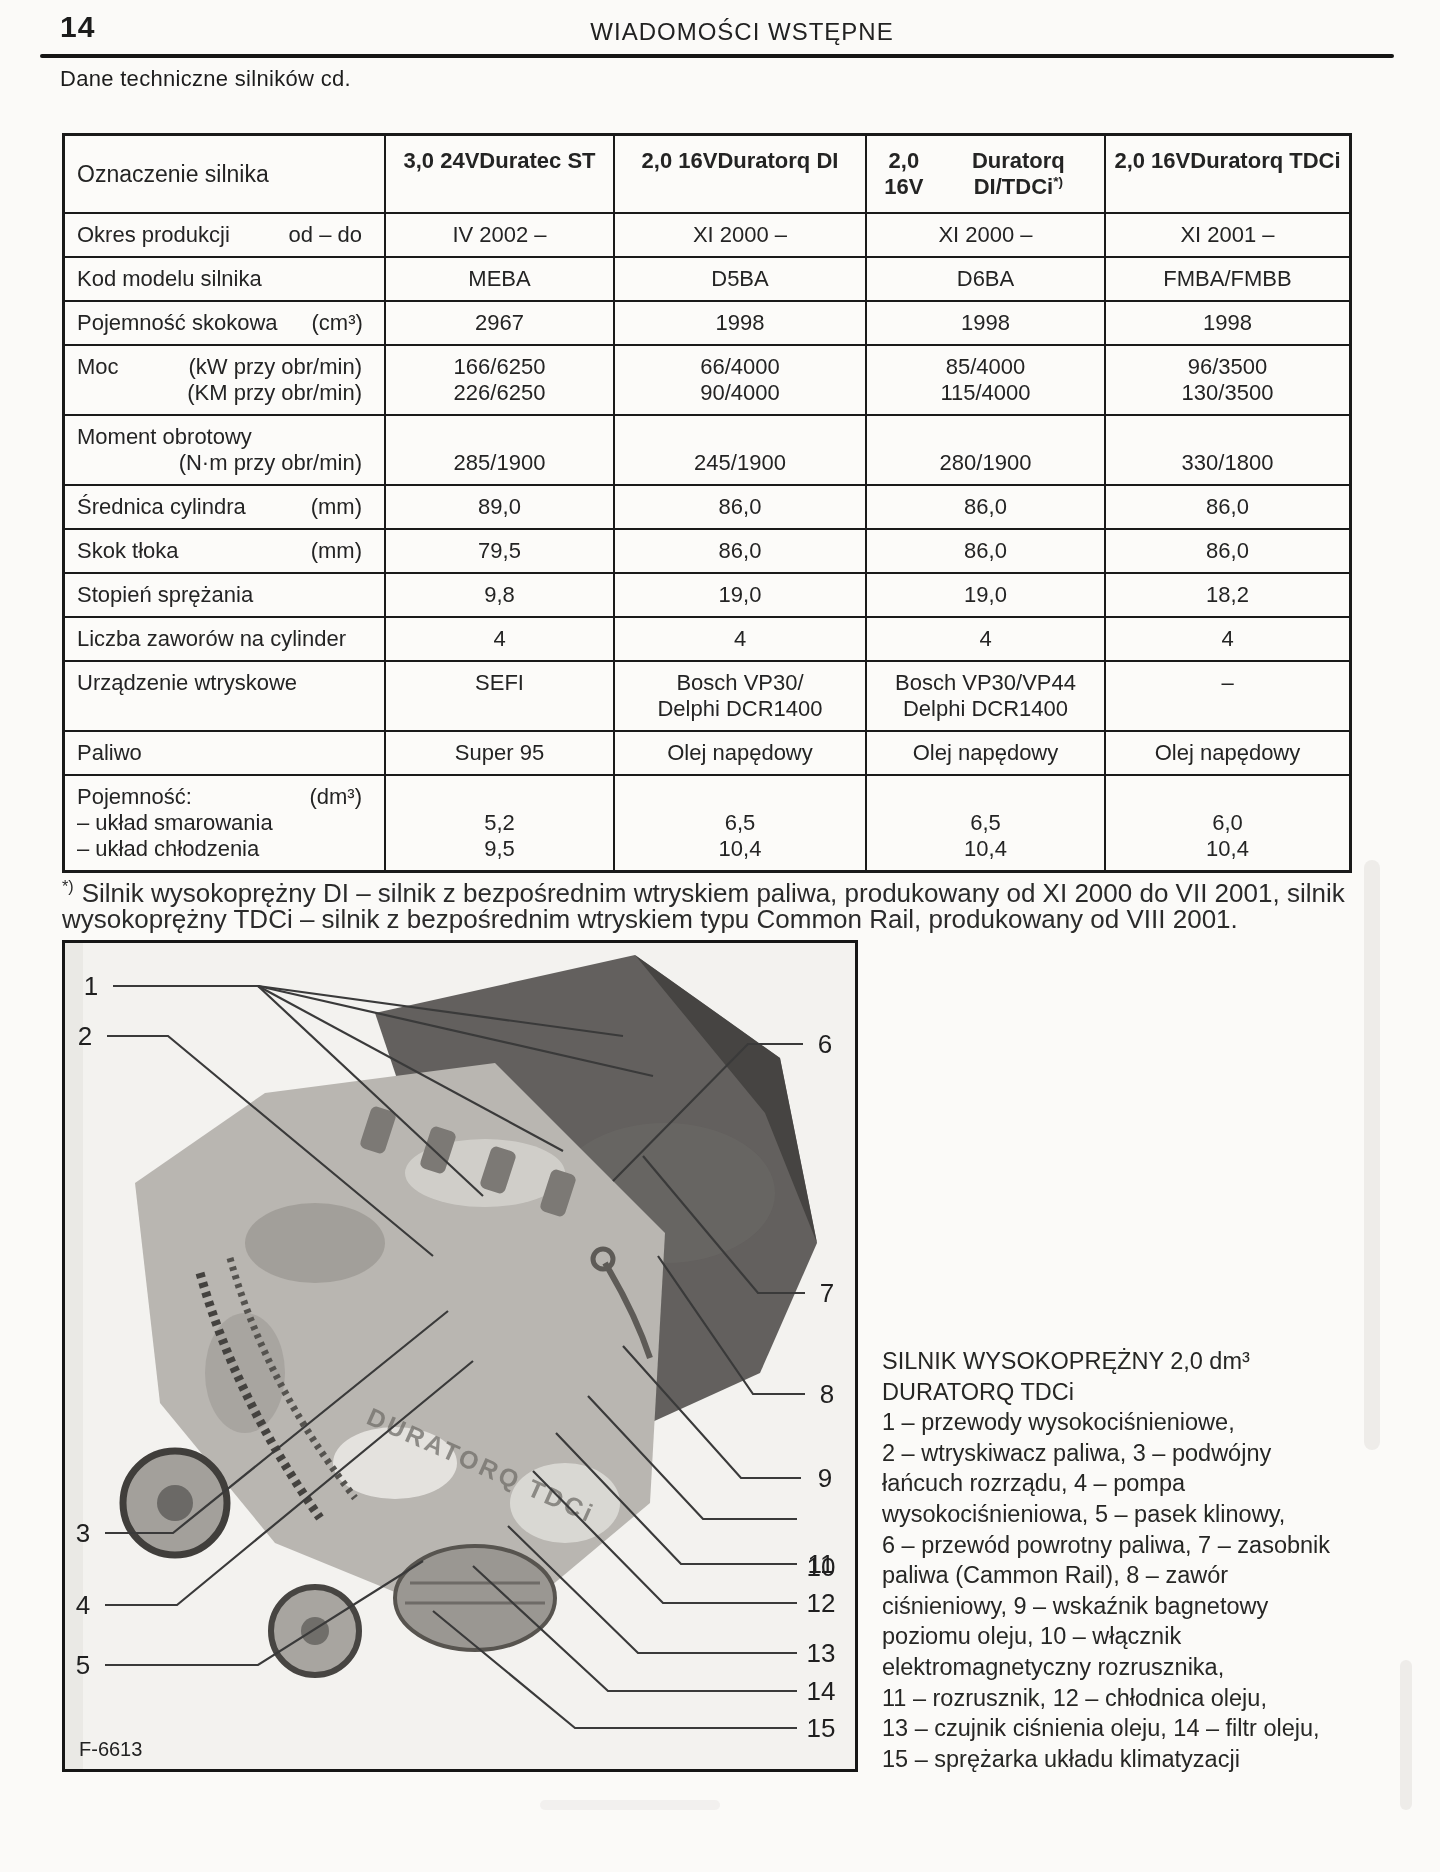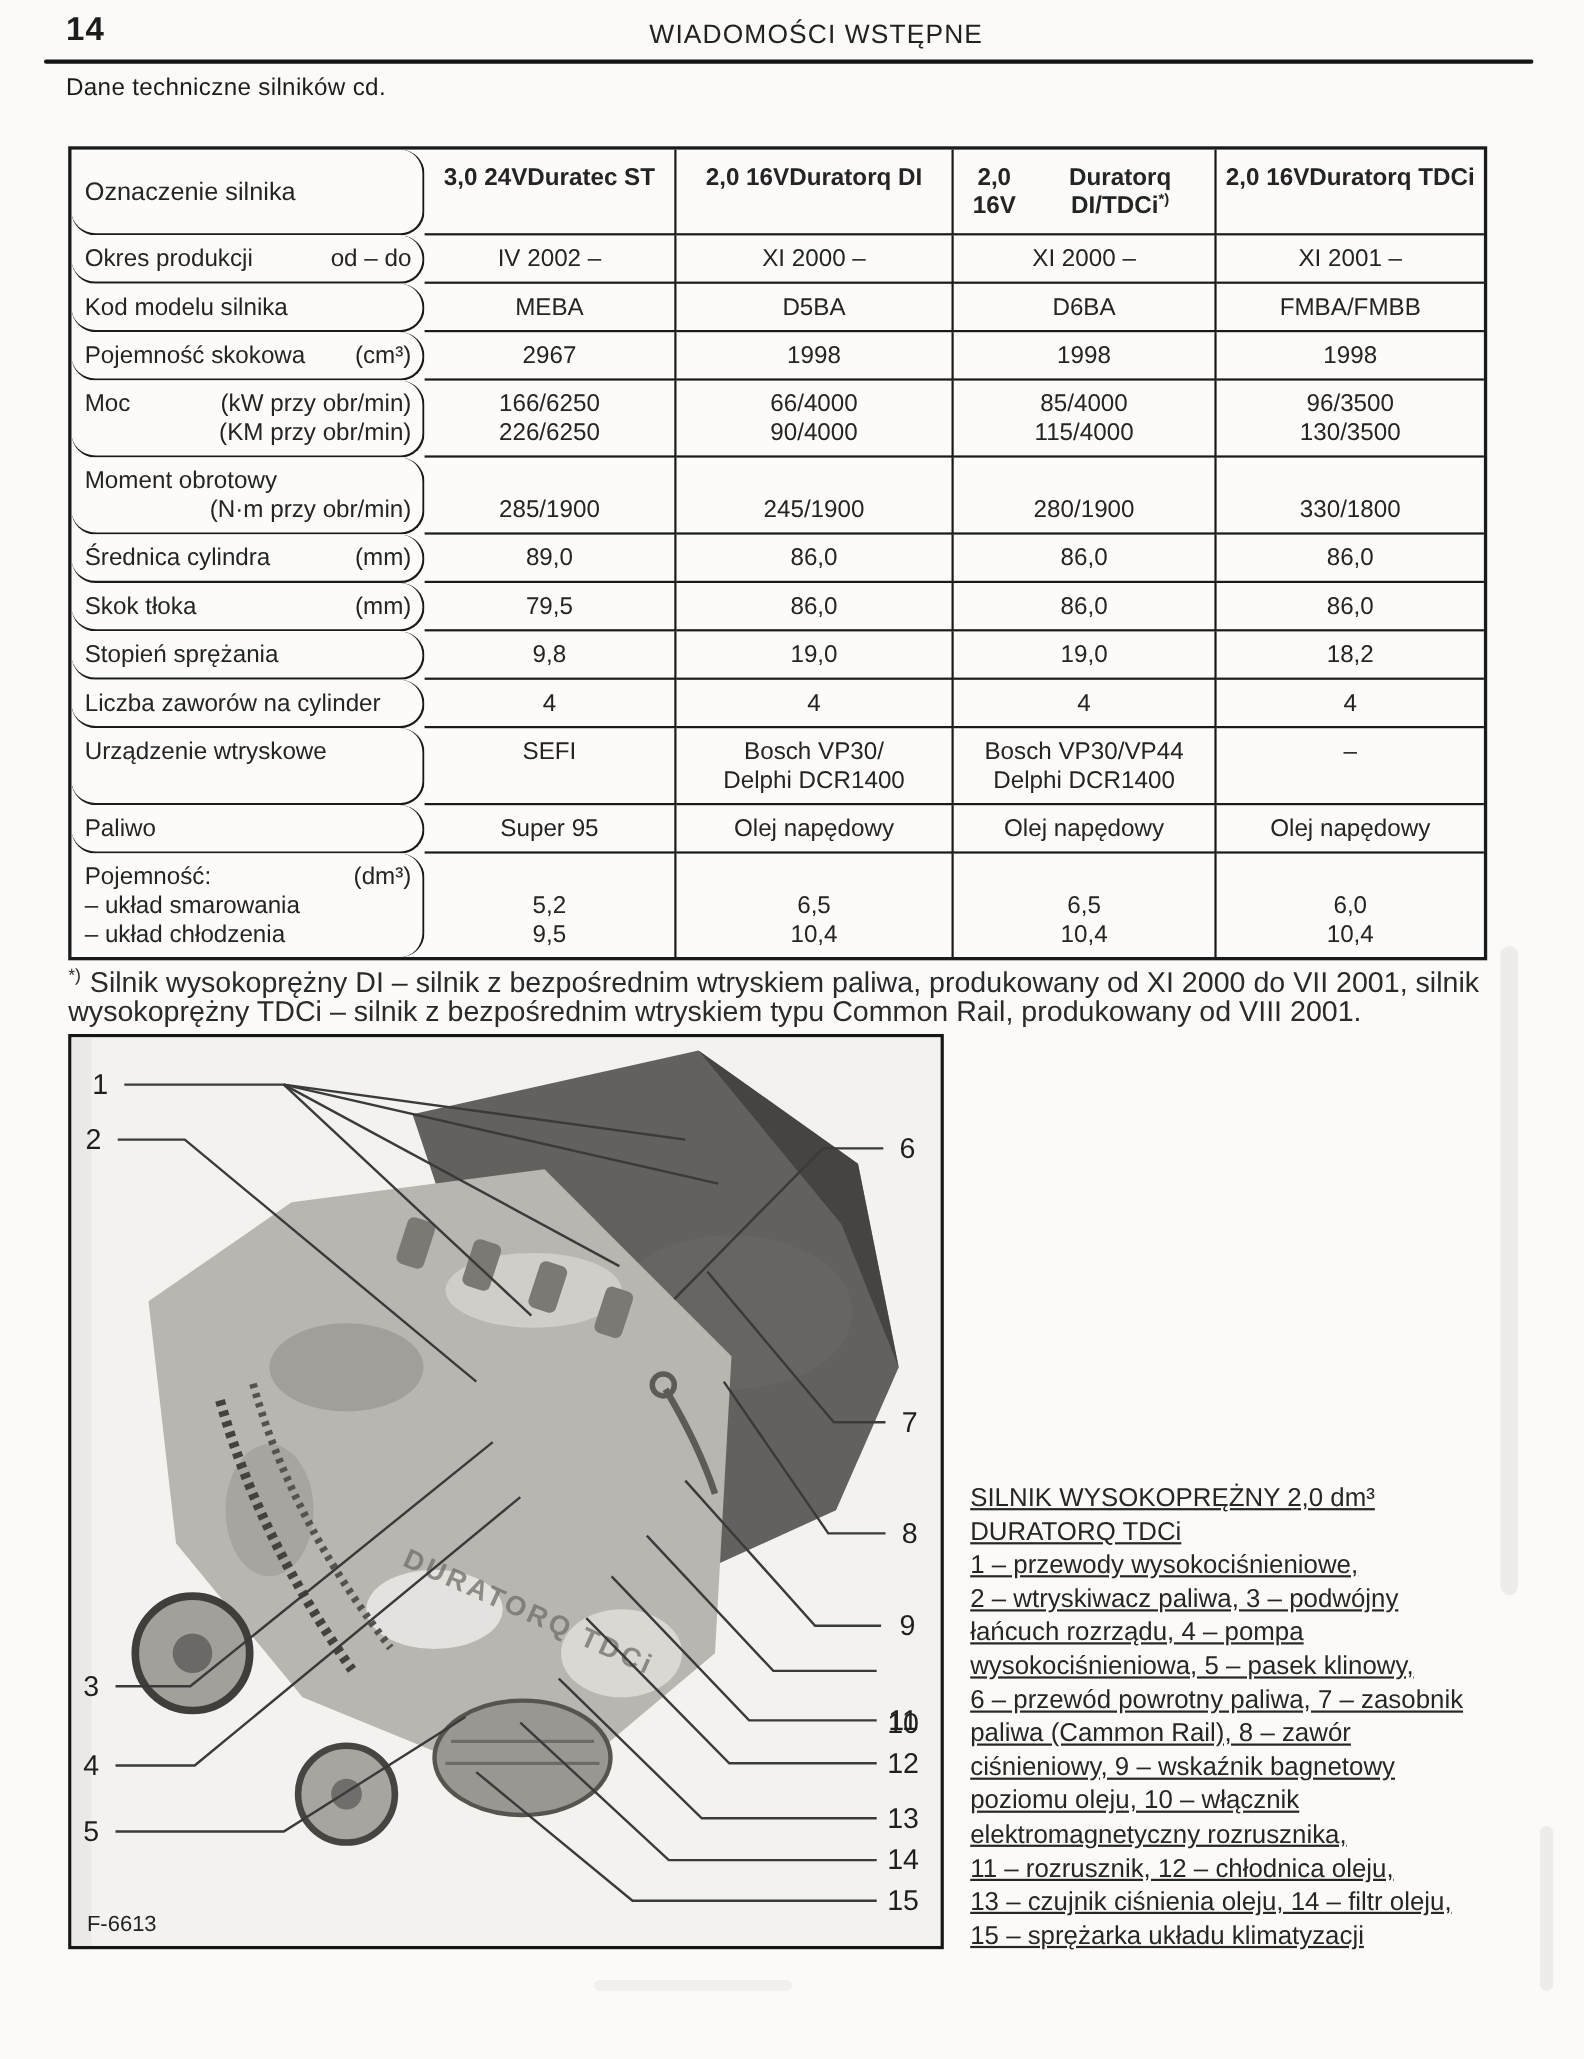--- a/index.html
+++ b/index.html
@@ -27,21 +27,21 @@
     border-right:2px solid #1a1a1a;
     border-bottom:2px solid #1a1a1a;
     padding:8px 6px;
     font-size:22px;line-height:26px;
     color:#242424;
   }
   .c.collast{border-right:none;}
   .c.rowlast{border-bottom:none;}
   .c.hdr{display:flex;flex-direction:row;justify-content:center;text-align:center;font-weight:bold;padding:12px 4px;}
   .c.corner{display:flex;align-items:center;padding-left:14px;font-weight:normal;font-size:23px;}
-  .c.lab{padding-left:12px;padding-right:10px;border-radius:22px;}
+  .c.lab{padding-left:12px;padding-right:22px;}
   .c.val{text-align:center;}
   .ll{display:flex;justify-content:space-between;gap:34px;}
   .ll .l{white-space:pre;}
   .ll .r{white-space:pre;}
   .vl{min-height:26px;}
   sup{font-size:62%;line-height:0;}
   
   .footnote{left:62px;top:854px;width:1292px;font-size:26px;line-height:26px;color:#2a2a2a;}
   .footnote sup{margin-right:8px;}
   
@@ -49,21 +49,21 @@
     left:62px;top:940px;width:790px;height:826px;
     border:3px solid #161616;background:#f3f2ef;
   }
   .figure-frame svg{position:absolute;left:0;top:0;}
   .callout{
     position:absolute;transform:translate(-50%,-50%);
     font-size:26px;color:#1f1f1f;letter-spacing:0;
   }
   .figure-code{position:absolute;left:14px;bottom:8px;font-size:20px;color:#222;}
   
-  .caption{left:882px;top:1346px;width:480px;font-size:23.5px;line-height:30.6px;color:#262624;text-decoration:underline;}
+  .caption{left:882px;top:1346px;width:480px;font-size:23.5px;line-height:30.6px;color:#262624;}
   .caption div{white-space:nowrap;}
   
   .smudge{background:rgba(125,118,108,.10);border-radius:8px;}
   .smudge.s1{left:1364px;top:860px;width:16px;height:590px;}
   .smudge.s2{left:1400px;top:1660px;width:12px;height:150px;}
   .smudge.s3{left:540px;top:1800px;width:180px;height:10px;background:rgba(125,118,108,.07);}
 </style>
 </head>
 <body>
 

